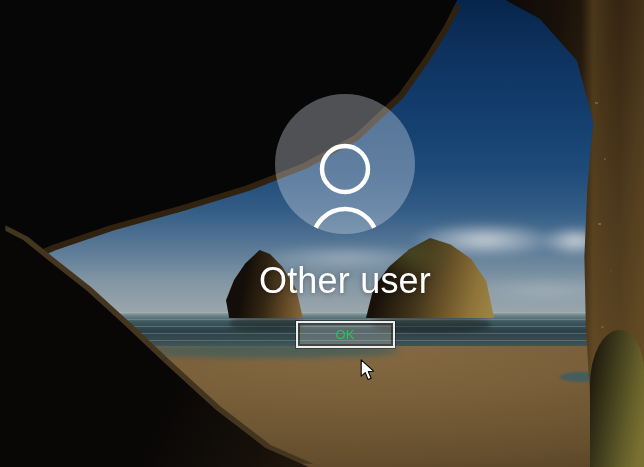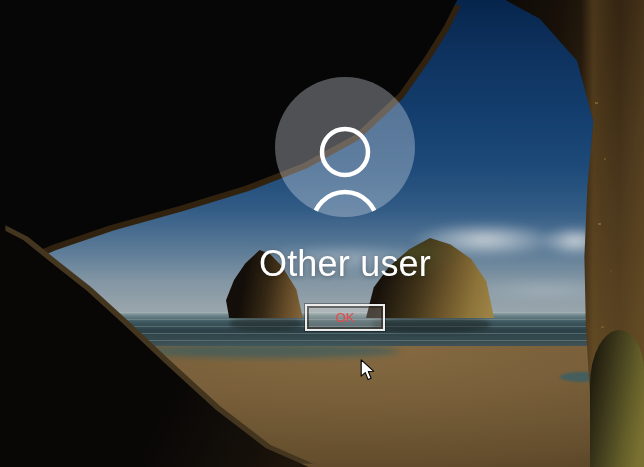--- a/index.html
+++ b/index.html
@@ -101,41 +101,41 @@
       linear-gradient(90deg, rgba(0,0,0,0) 58%, rgba(160,120,55,.35) 66%, rgba(0,0,0,0) 84%);}
   .moss-rock{
     position:absolute; left:590px; top:330px; width:54px; height:137px;
     border-radius:55% 45% 0 0 / 40% 30% 0 0;
     background:linear-gradient(100deg, #201b0c 8%, #4c4620 42%, #6f682c 68%, #8a7f36 90%);
   }
   .dim{position:absolute; inset:0; background:rgba(4,8,16,.12);}
 
   
   .login-column{
-    position:absolute; left:345px; top:77px; transform:translateX(-50%);
+    position:absolute; left:345px; top:94px; transform:translateX(-50%);
     display:flex; flex-direction:column; align-items:center; width:560px;
   }
   .avatar{
     width:140px; height:140px; border-radius:50%; overflow:hidden;
     background:rgba(222,230,238,.34); flex:none;
   }
   .username{
     margin-top:25px; color:#fff; font-size:36px; font-weight:300;
     line-height:1.2; letter-spacing:.2px; white-space:nowrap;
     text-shadow:0 1px 5px rgba(0,0,0,.35);
   }
   .message{
     margin-top:22px; color:#fff; font-size:13px; line-height:1.25;
     white-space:pre; text-shadow:0 1px 3px rgba(0,0,0,.6);
   }
   .ok-button{
-    margin-top:19px; width:80px; height:27px;
+    margin-top:19px; width:99px; height:27px;
     border:2px solid #ececec; background:rgba(255,248,238,.22);
     box-shadow:0 0 0 1px rgba(0,0,0,.3), inset 0 0 0 2px rgba(28,22,14,.5);
-    color:#ef4444; font-family:"Liberation Sans", sans-serif; font-size:13px;
+    color:#22c55e; font-family:"Liberation Sans", sans-serif; font-size:13px;
     line-height:1; padding:0; cursor:pointer;
   }
   .cursor{position:absolute; left:360px; top:359px; width:16px; height:22px;}
 </style>
 </head>
 <body>
 
 <div class="screen">
 
   <div class="sky"></div>

